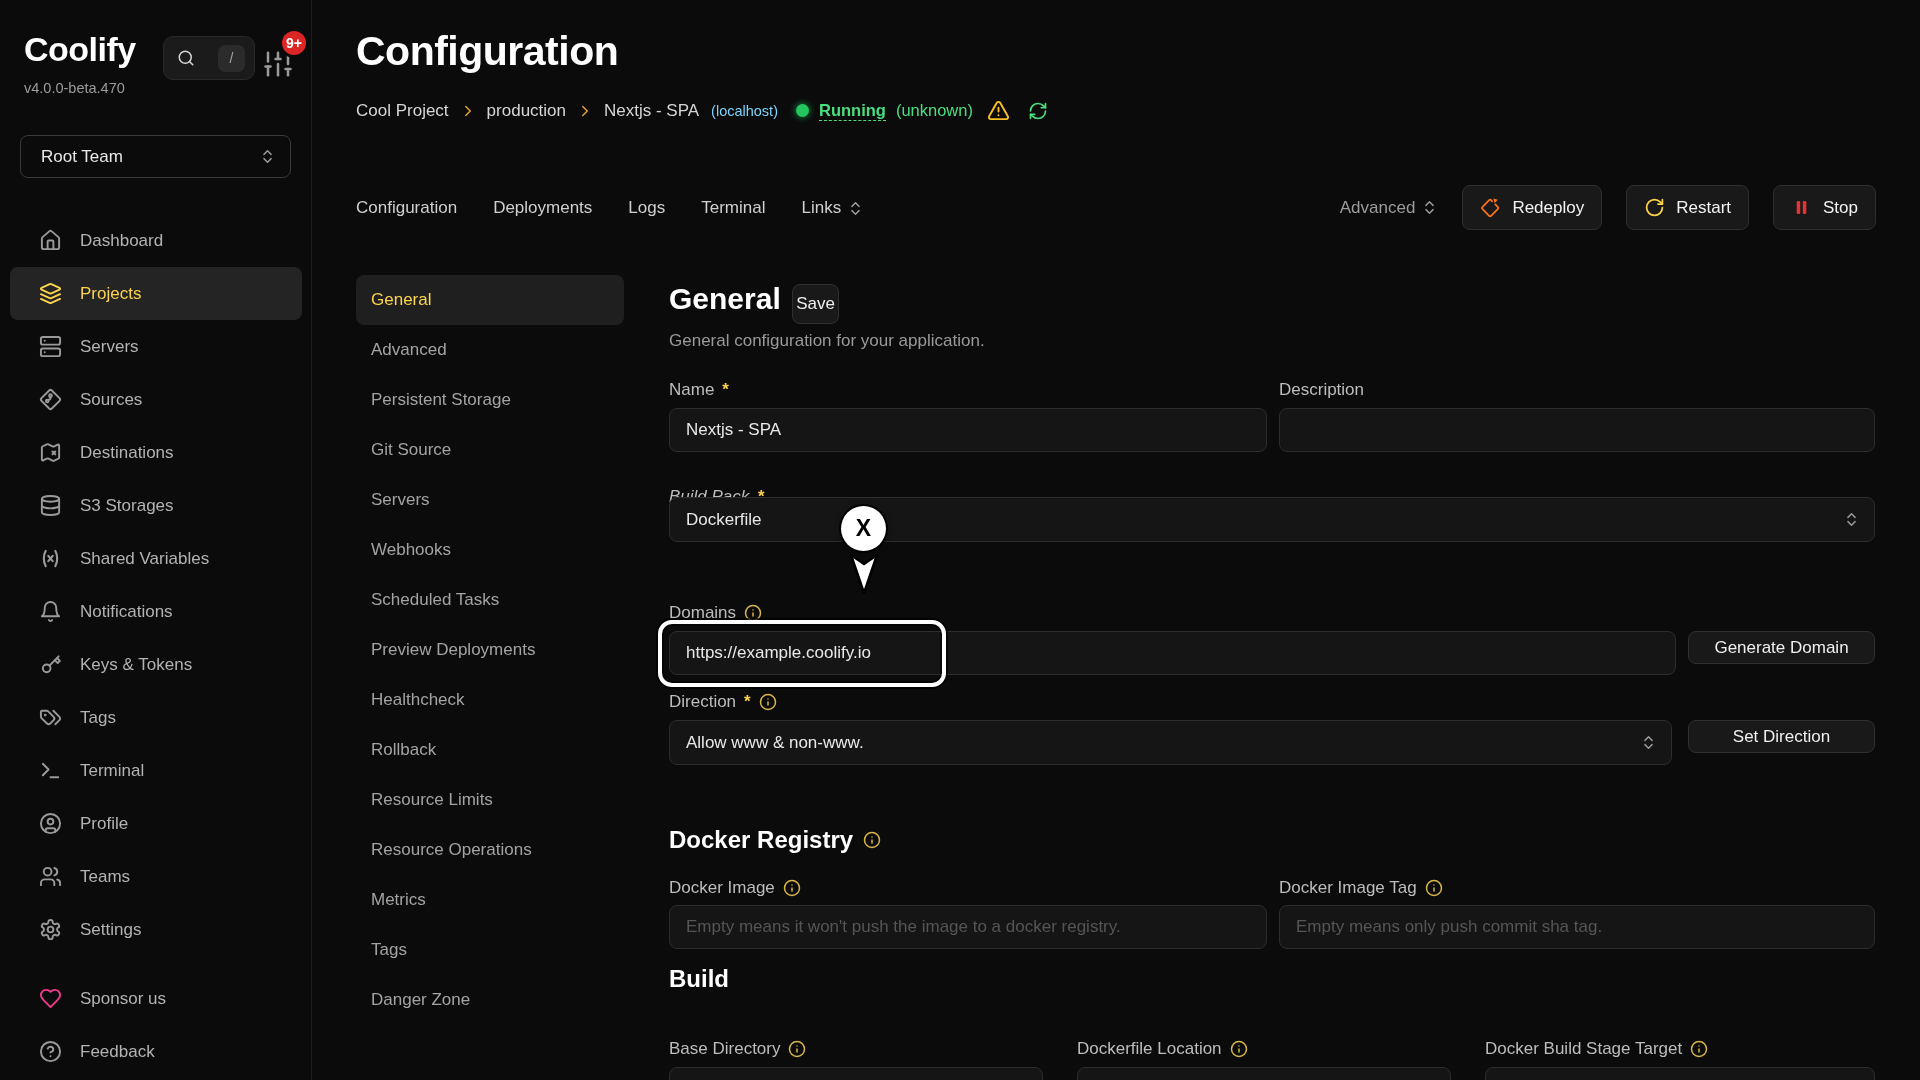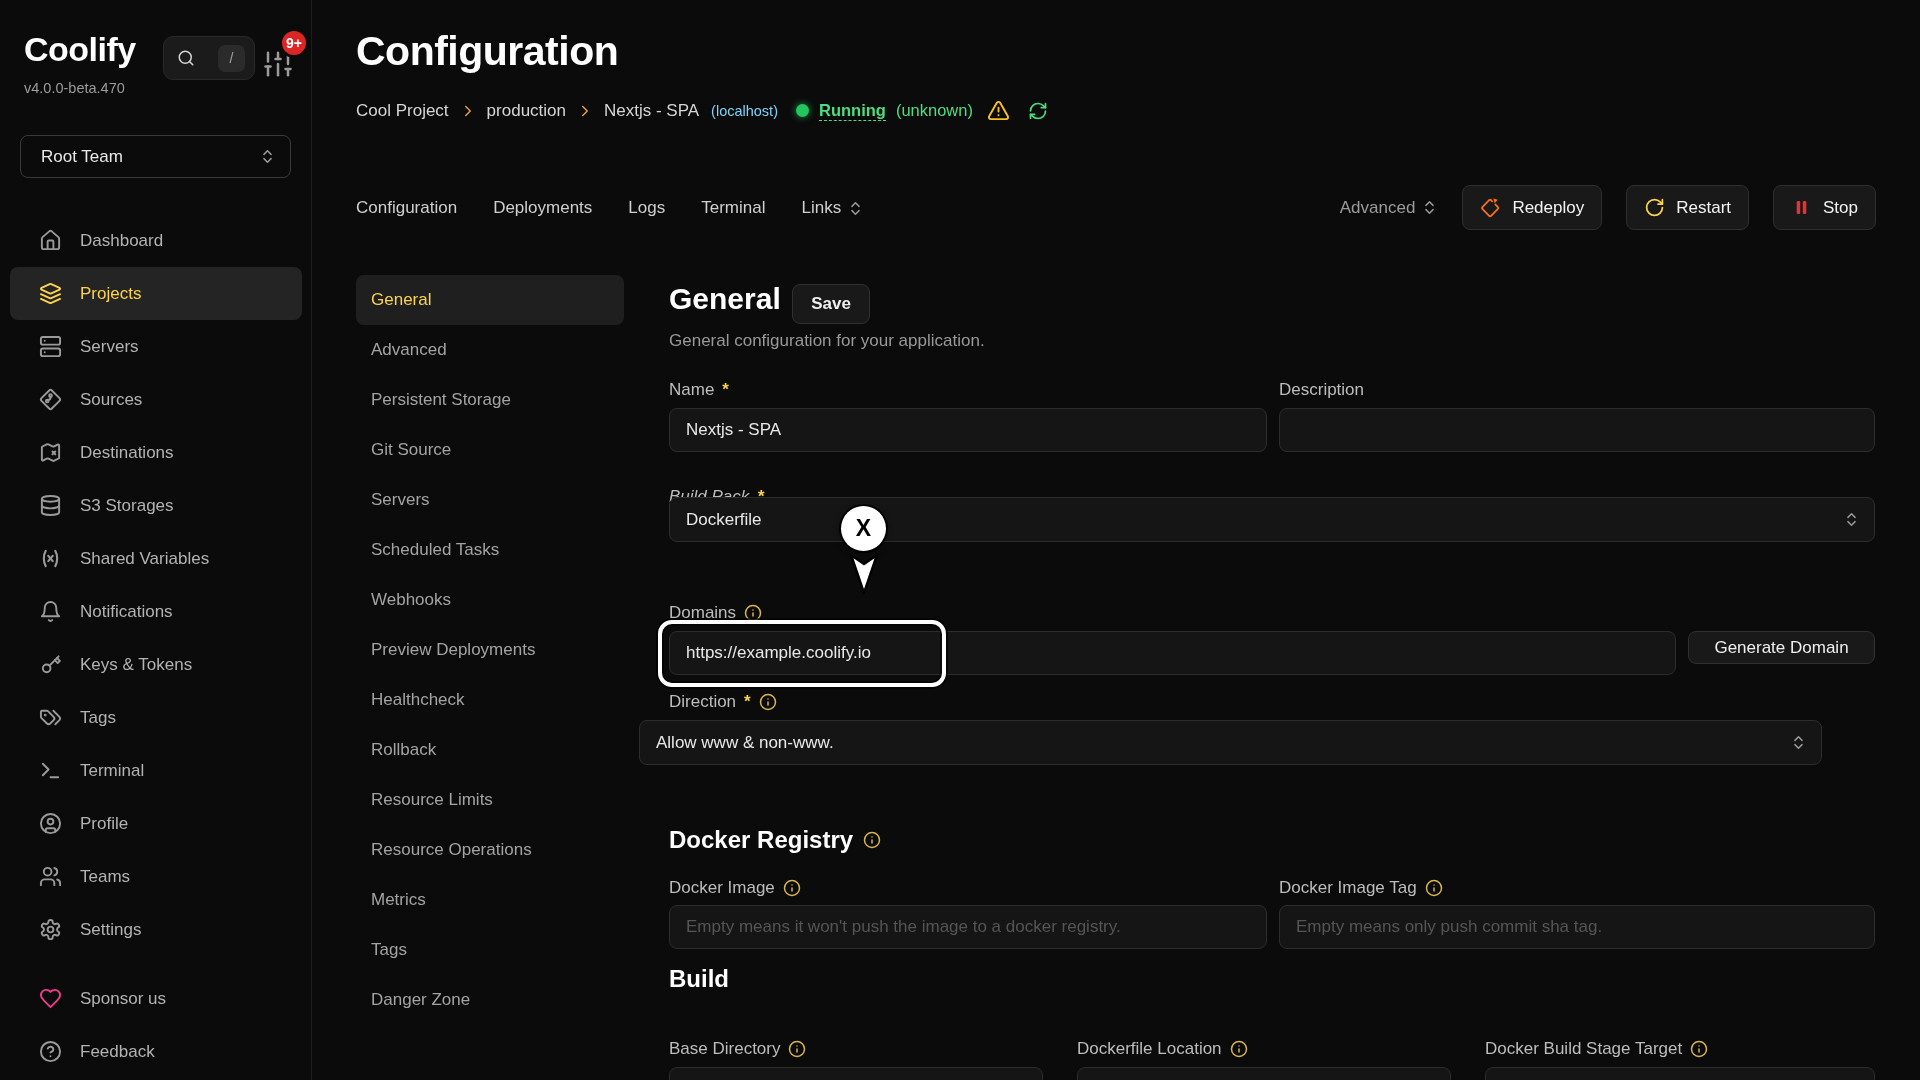--- a/index.html
+++ b/index.html
@@ -60,21 +60,21 @@
   .h3 { font-size:24px; font-weight:700; color:#fff; display:flex; align-items:center; gap:10px; }
   .subtitle { font-size:17px; color:#999; }
   .lbl { font-size:17px; color:#bdbdbd; display:flex; align-items:center; gap:8px; }
   .req { color:#fcd34d; font-weight:700; }
   .info-ic { width:18px; height:18px; color:#d9b64a; }
   .inp { background:#151515; border:1px solid #2d2d2d; border-radius:8px; color:#e8e8e8; font-size:17px; font-family:inherit; padding:0 16px; height:44px; outline:none; }
   .inp::placeholder { color:#555; }
   .selectbox { background:#151515; border:1px solid #2d2d2d; border-radius:8px; color:#e8e8e8; font-size:17px; display:flex; align-items:center; padding:0 14px 0 16px; height:45px; cursor:pointer; }
   .selectbox .grow { flex:1; }
   .btn2 { position:absolute; height:33px; background:#191919; border:1px solid #303030; border-radius:8px; color:#efefef; font-size:17px; font-family:inherit; cursor:pointer; }
-  .save-btn { left:792px; top:284px; width:78px; height:40px;font-weight:bold; }
+  .save-btn { left:792px; top:284px; width:47px; height:40px; }
 
   
   .x-marker { position:absolute; left:841px; top:506px; width:45px; height:45px; background:#fff; border-radius:50%; display:flex; align-items:center; justify-content:center; color:#000; font-weight:700; font-size:23px; box-shadow:0 0 0 2px rgba(0,0,0,.85), 0 2px 6px rgba(0,0,0,.6); z-index:30; }
   .x-arrow { position:absolute; left:848px; top:553px; z-index:30; }
   .hl-box { position:absolute; left:658px; top:620px; width:288px; height:67px; border:4px solid #fff; border-radius:14px; box-shadow:0 0 0 2px rgba(0,0,0,.7), inset 0 0 0 2px rgba(0,0,0,.5); z-index:25; pointer-events:none; }
 </style>
 </head>
 <body>
 
 <div id="app">
@@ -330,24 +330,24 @@
     <div class="subnav-item">
         <span>Persistent Storage</span>
       </div>
     <div class="subnav-item">
         <span>Git Source</span>
       </div>
     <div class="subnav-item">
         <span>Servers</span>
       </div>
     <div class="subnav-item">
+        <span>Webhooks</span>
+      </div>
+    <div class="subnav-item">
         <span>Scheduled Tasks</span>
-      </div>
-    <div class="subnav-item">
-        <span>Webhooks</span>
       </div>
     <div class="subnav-item">
         <span>Preview Deployments</span>
       </div>
     <div class="subnav-item">
         <span>Healthcheck</span>
       </div>
     <div class="subnav-item">
         <span>Rollback</span>
       </div>
@@ -406,27 +406,28 @@
 
   <div class="abs lbl" style="left:669px; top:692px;">
     <span>Direction</span>
       <span class="req">*</span>
     <svg class="ic info-ic" viewBox="0 0 24 24">
         <circle cx="12" cy="12" r="10"></circle>
         <path d="M12 16v-4"></path>
         <path d="M12 8h.01"></path>
       </svg>
   </div>
-  <div class="abs selectbox" style="left:639px; top:720px; width:1183px;">
+  <div class="abs selectbox" style="left:669px; top:720px; width:1003px;">
     <span class="grow">Allow www &amp; non-www.</span>
     <svg class="ic chev" viewBox="0 0 24 24">
         <path d="m7 15 5 5 5-5"></path>
         <path d="m7 9 5-5 5 5"></path>
       </svg>
   </div>
+  <button class="btn2" style="left:1688px; top:720px; width:187px;">Set Direction</button>
 
   <div class="abs h3" style="left:669px; top:826px;">
     <span>Docker Registry</span>
     <svg class="ic info-ic" viewBox="0 0 24 24">
         <circle cx="12" cy="12" r="10"></circle>
         <path d="M12 16v-4"></path>
         <path d="M12 8h.01"></path>
       </svg>
   </div>
 

